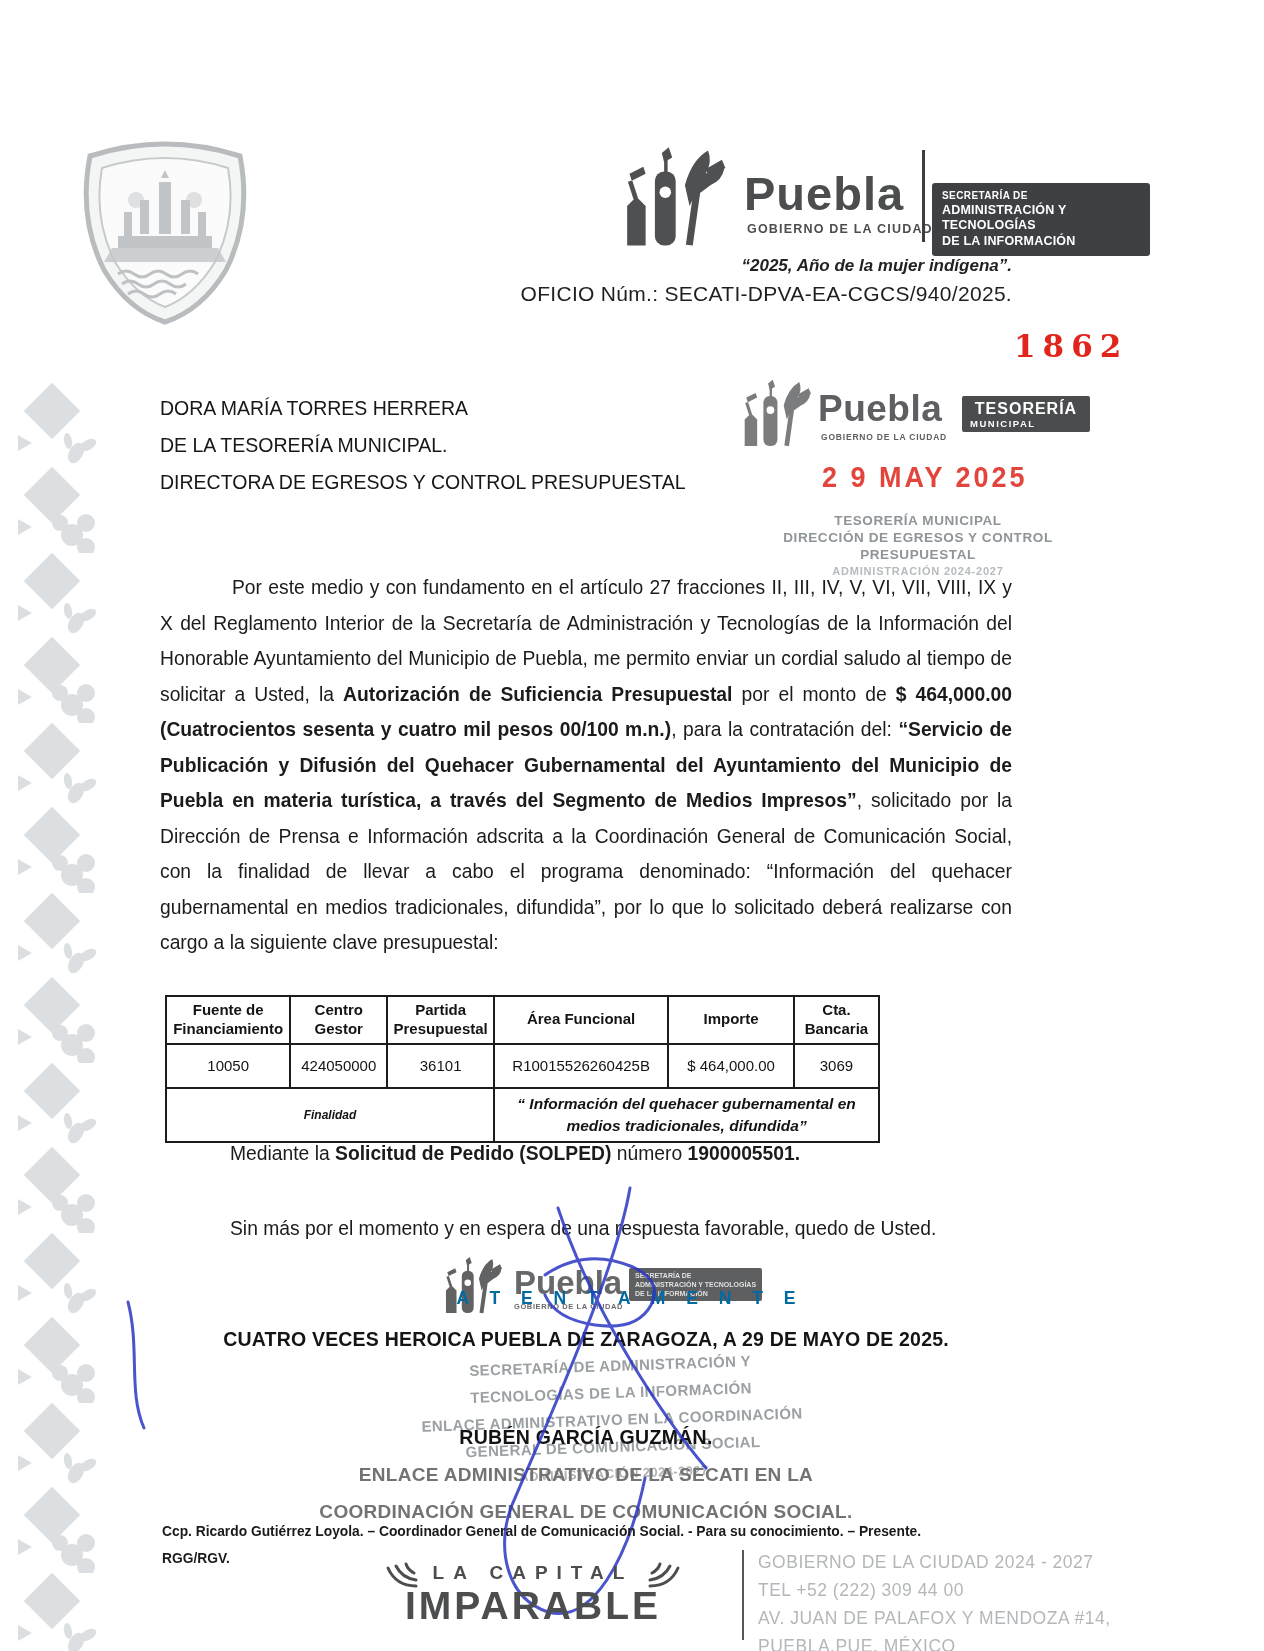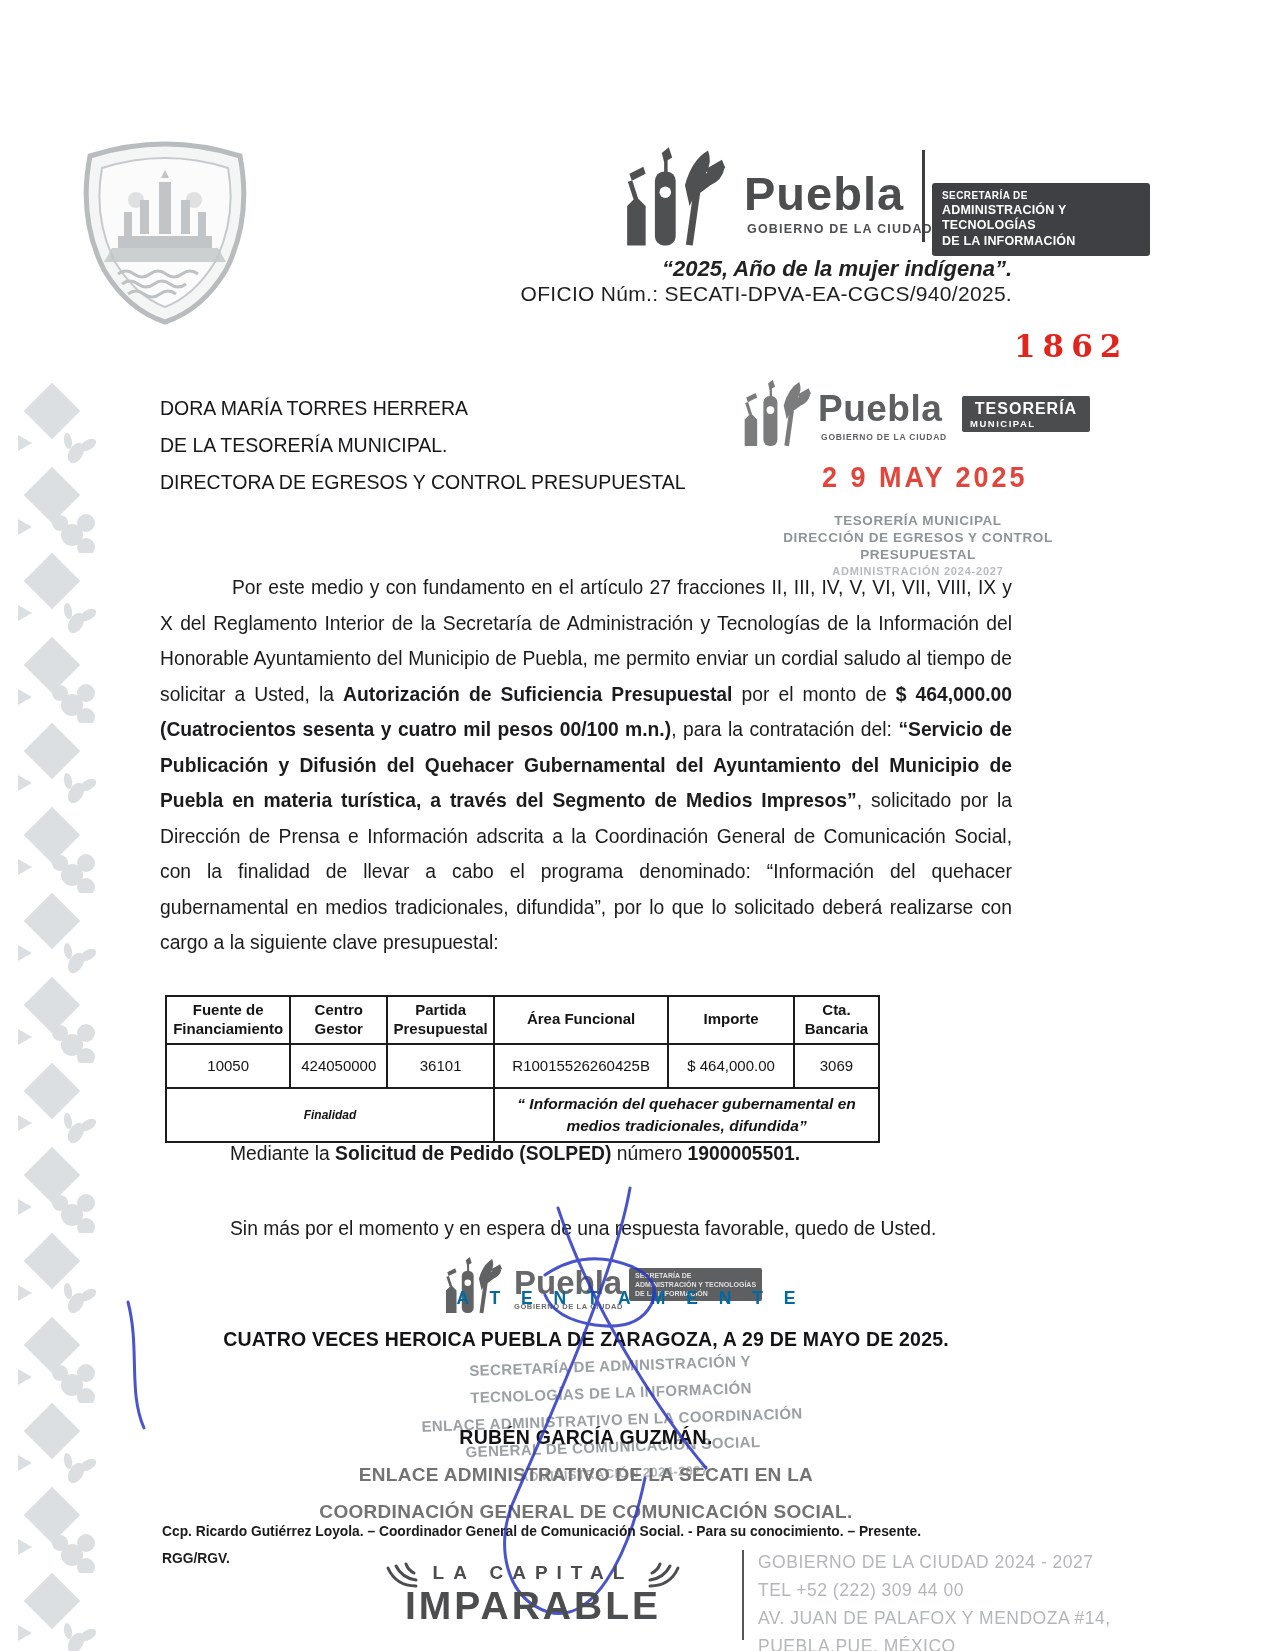--- a/index.html
+++ b/index.html
@@ -7,21 +7,21 @@
         font-family:"Liberation Sans",sans-serif;color:#1d1d1f;margin:0 auto;}
   .abs{position:absolute;}
   
   .brand-skyline{color:#4e5052;}
   .brand-word{font-size:47px;font-weight:800;color:#4b4d4f;letter-spacing:1px;}
   .brand-tag{font-size:12.5px;font-weight:bold;color:#4b4d4f;letter-spacing:1.2px;}
   .brand-bar{width:3px;background:#3c3e40;}
   .brand-box{background:#3e4043;color:#fff;border-radius:3px;padding:7px 10px;line-height:1.25;}
   .brand-box .l1{font-size:10px;font-weight:bold;letter-spacing:.4px;}
   .brand-box .l2{font-size:12.5px;font-weight:bold;letter-spacing:.2px;}
-  .motto{font-size:22px;font-weight:bold;font-style:italic;color:#222;}
+  .motto{font-size:17px;font-weight:bold;font-style:italic;color:#222;}
   .oficio{font-size:21px;color:#1f1f21;letter-spacing:.3px;}
   .folio-red{font-family:"DejaVu Serif",serif;font-size:31px;font-weight:bold;color:#e1251d;letter-spacing:7px;}
   
   .recipient{font-size:19.5px;line-height:37px;color:#171719;}
   .recipient .presente{letter-spacing:6px;}
   
   .st-gray{color:#6f7174;opacity:.92;}
   .st-word{font-size:37px;font-weight:800;color:#5d5f62;letter-spacing:.5px;}
   .st-tag{font-size:8.5px;font-weight:bold;color:#5d5f62;letter-spacing:.8px;}
   .st-box{background:#4a4c4e;color:#fff;border-radius:2px;text-align:center;padding:4px 8px 3px;}

